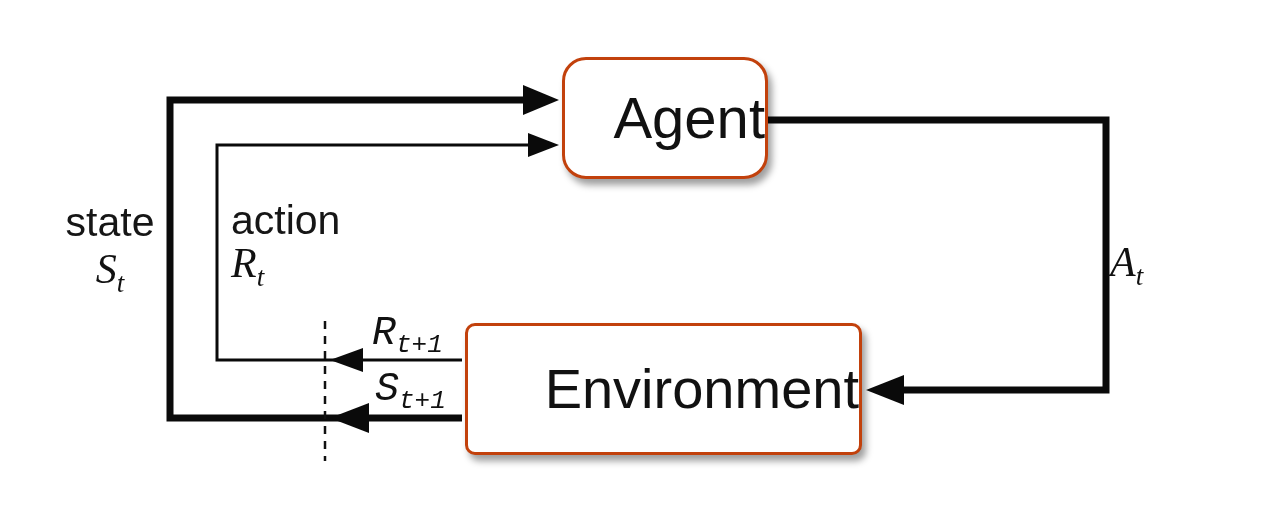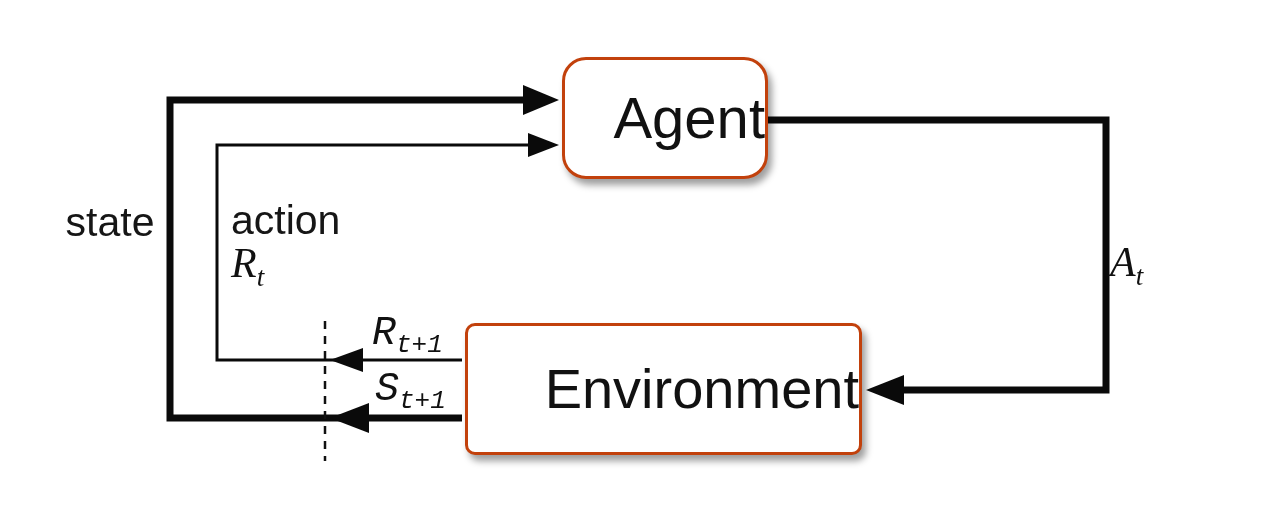--- a/index.html
+++ b/index.html
@@ -152,20 +152,21 @@
   <div class="node node-agent">
     <span class="node-label">Agent</span>
   </div>
 
   <div class="node node-env">
     <span class="node-label">Environment</span>
   </div>
 
   <div class="sig-block blk-state">
     <div class="sig-word">state</div>
+    <div class="math"><span>S</span><sub>t</sub></div>
   </div>
 
   <div class="sig-block blk-reward">
     <div class="sig-word">action</div>
     <div class="math"><span>R</span><sub>t</sub></div>
   </div>
 
   <div class="sig-block blk-action">
     <div class="math"><span>A</span><sub>t</sub></div>
   </div>

